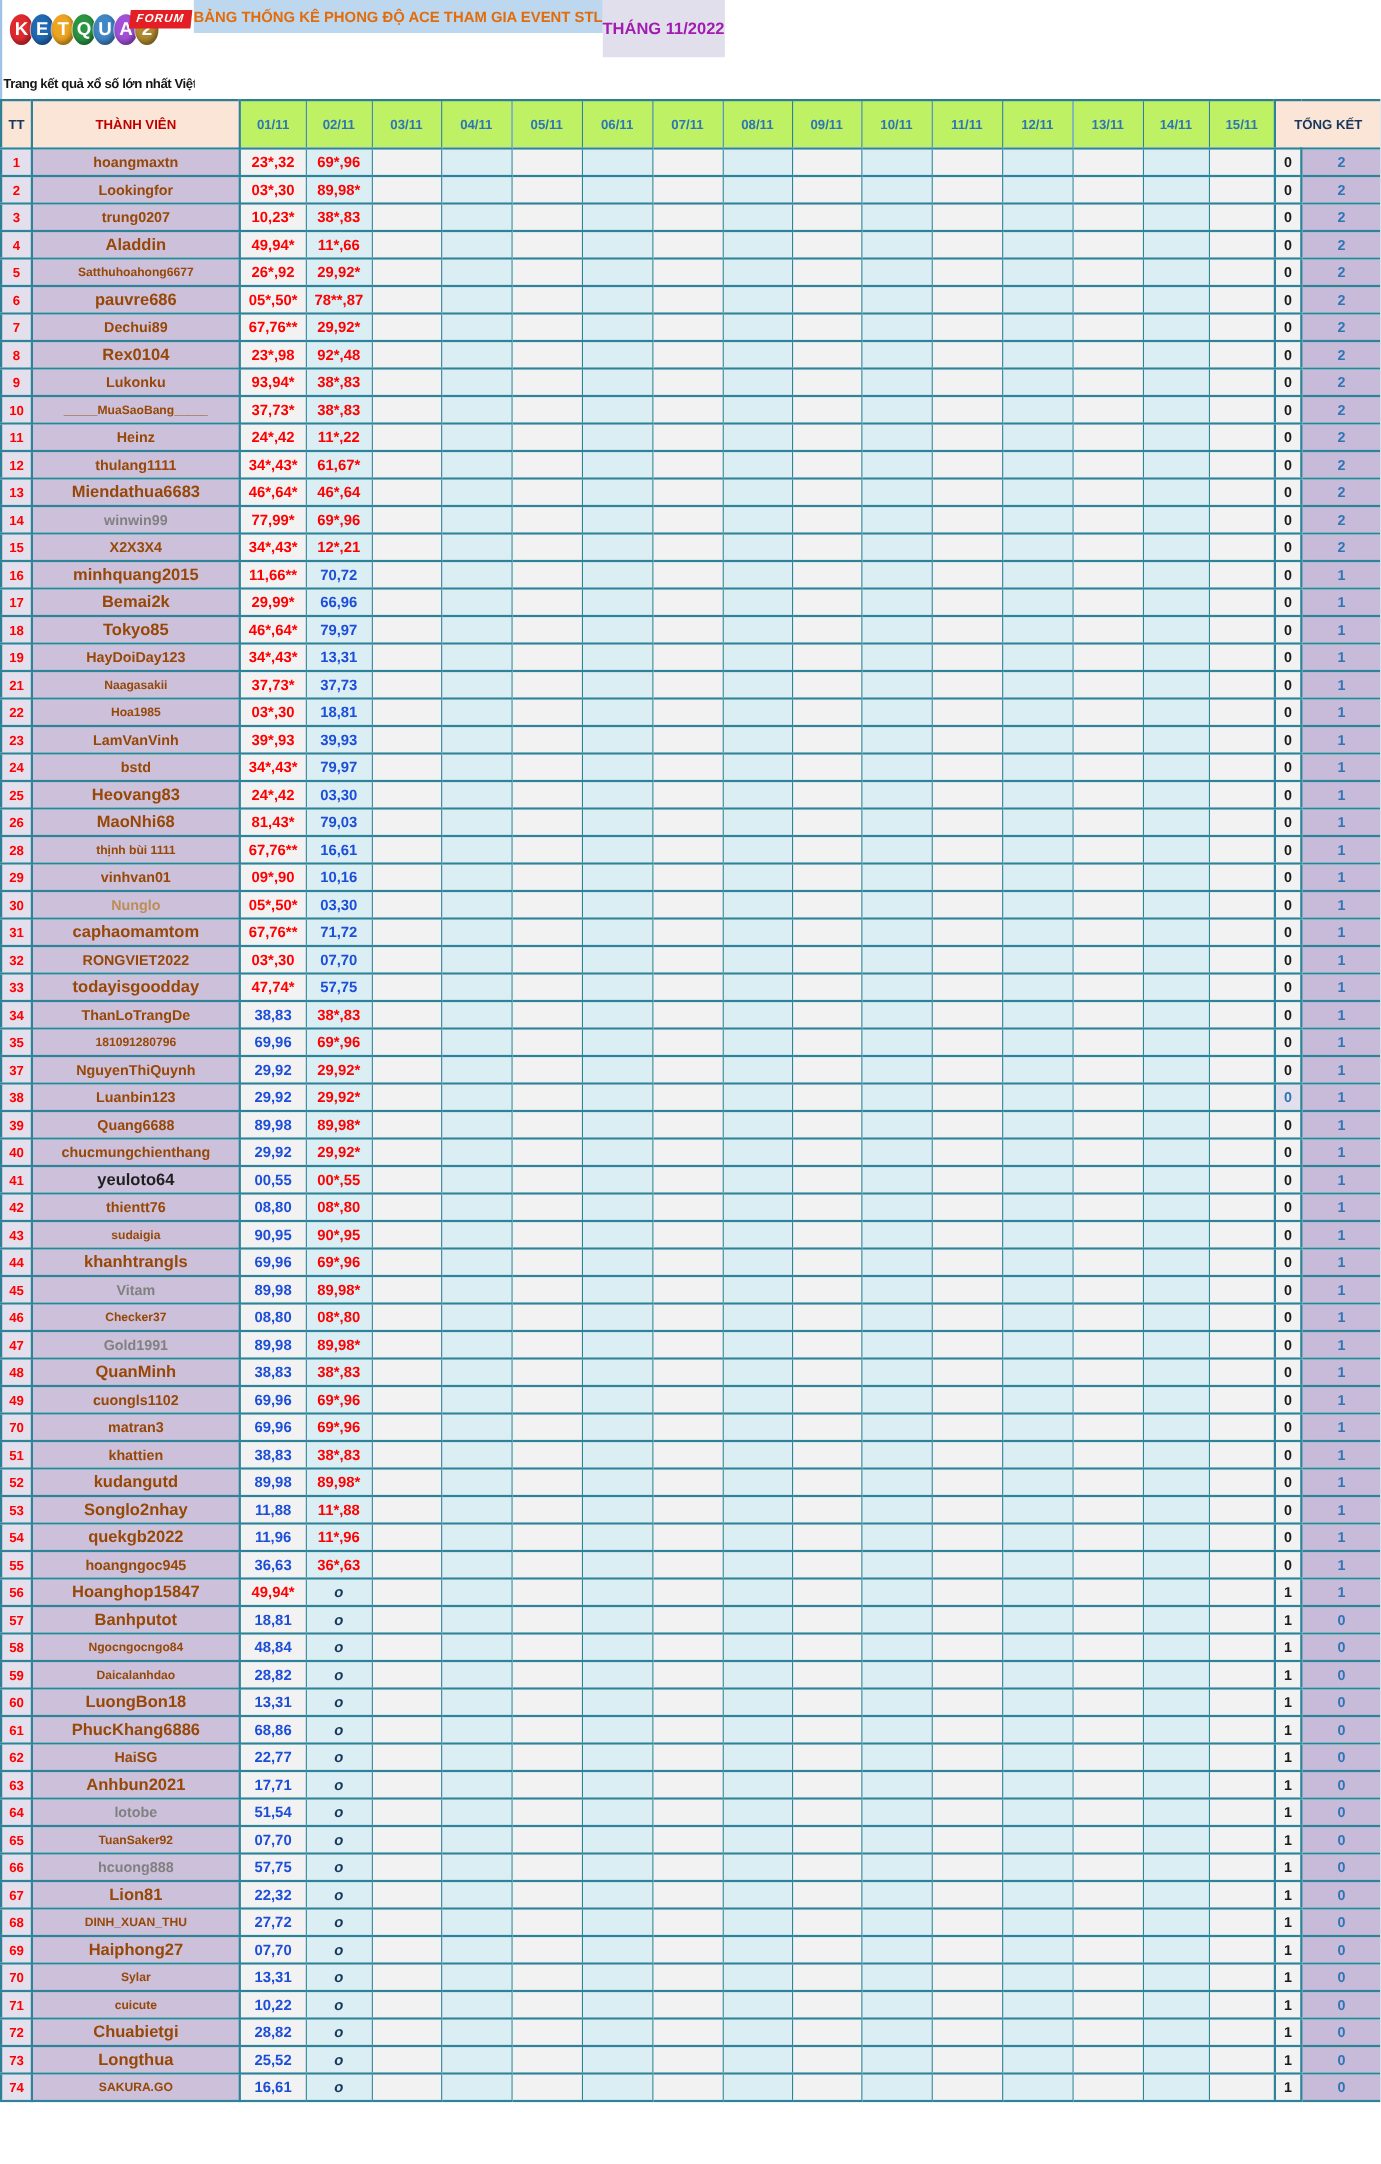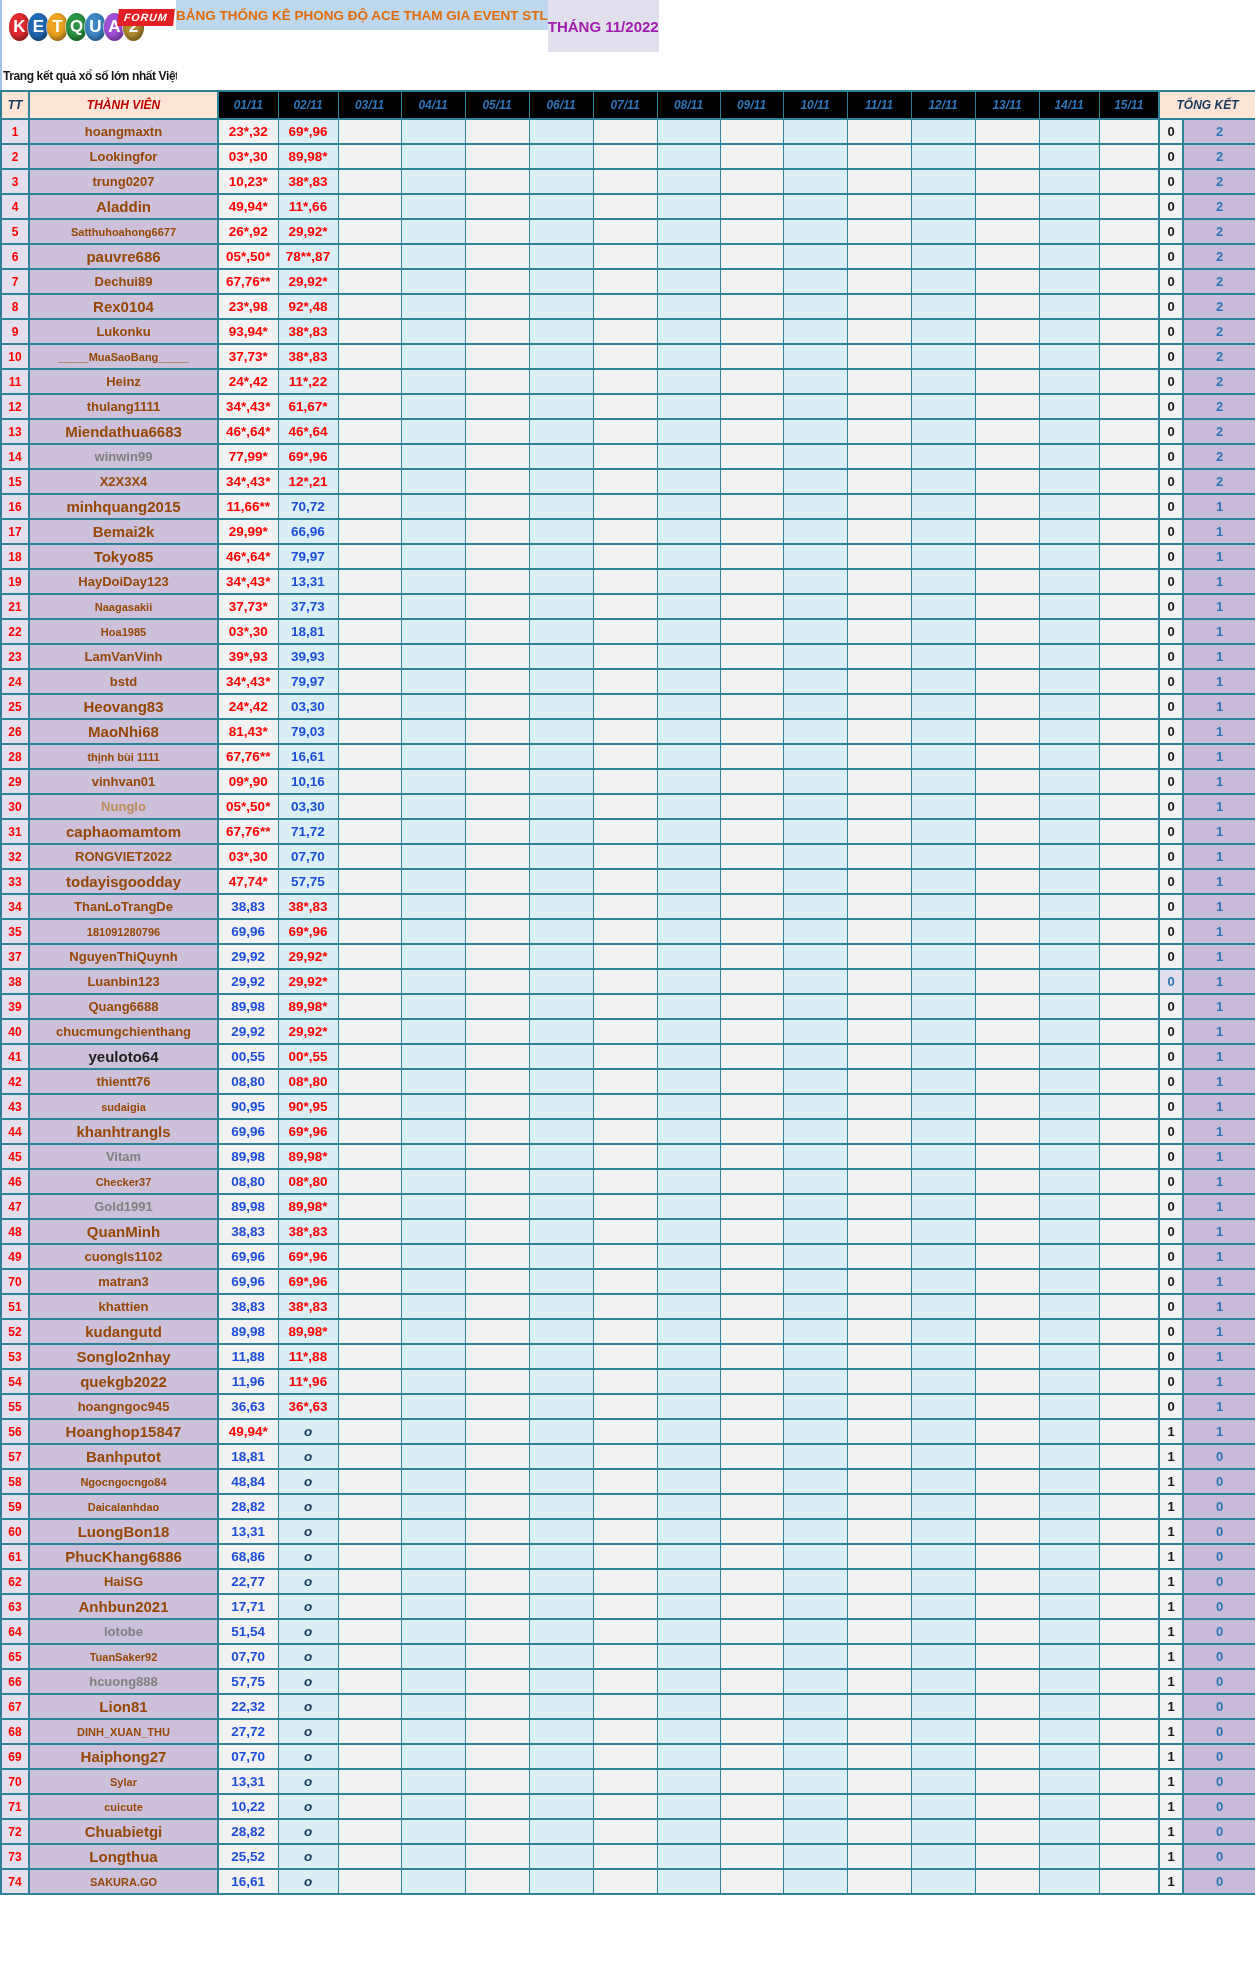--- a/index.html
+++ b/index.html
@@ -25,22 +25,22 @@
   .band-divider{height:4px; background:#1f4e79;}
   .band-month{height:52px; background:#e1dfec; color:#a21caf; font-weight:bold; font-size:15px;
               display:flex; align-items:center; justify-content:center;}
 
   
   table.stats{border-collapse:collapse; table-layout:fixed; width:1255px;
               border:2px solid #2c7f95;}
   th,td{border:1px solid #2f8399; overflow:hidden; white-space:nowrap; text-align:center;
         padding:0; height:25px; box-sizing:border-box;}
   td{border-bottom-width:2px;}
-  thead th{height:28px; border-bottom-width:2px;font-style:italic;}
-  .th-date{background:#000000; color:#2e75b6; font-weight:bold; font-size:12px;}
+  thead th{height:44px; border-bottom-width:2px;}
+  .th-date{background:#bef264; color:#2e75b6; font-weight:bold; font-size:12px;}
   .th-tt{background:#fbe5d6; color:#17375d; font-weight:bold; font-size:12px; border-right-width:2px;}
   .th-member{background:#fbe5d6; color:#c00000; font-weight:bold; font-size:12px; border-right-width:2px;}
   .th-total{background:#fbe5d6; color:#17375d; font-weight:bold; font-size:12px; border-left-width:2px;}
 
   td.tt{background:#e4dfec; color:#ff0000; font-weight:bold; font-size:12px; border-right-width:2px;}
   td.name{background:#ccc0da; color:#974706; font-weight:bold; font-size:13px; border-right-width:2px;}
   td.name.big{font-size:15px;}
   td.name.sm{font-size:11px;}
   td.name.nc-gray{color:#808080;}
   td.name.nc-black{color:#1f1f1f;}

